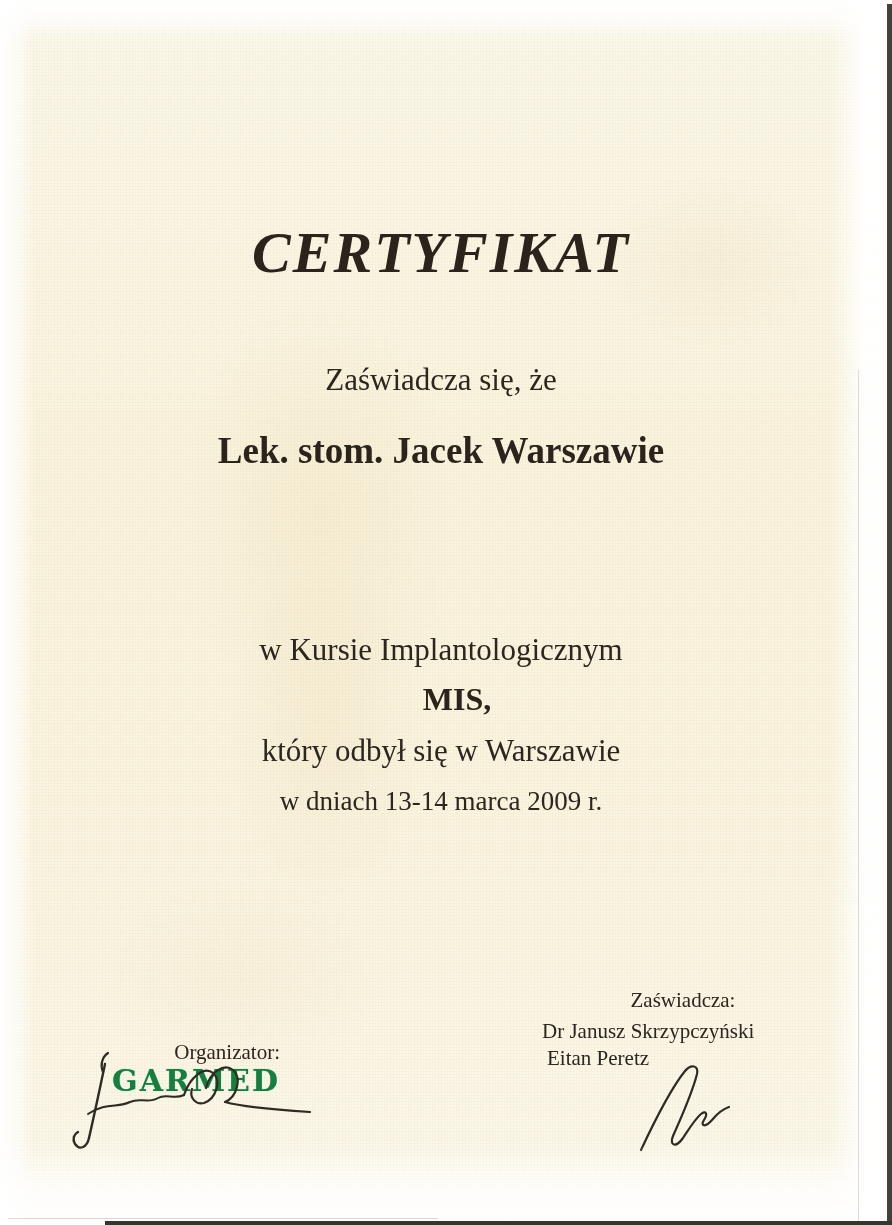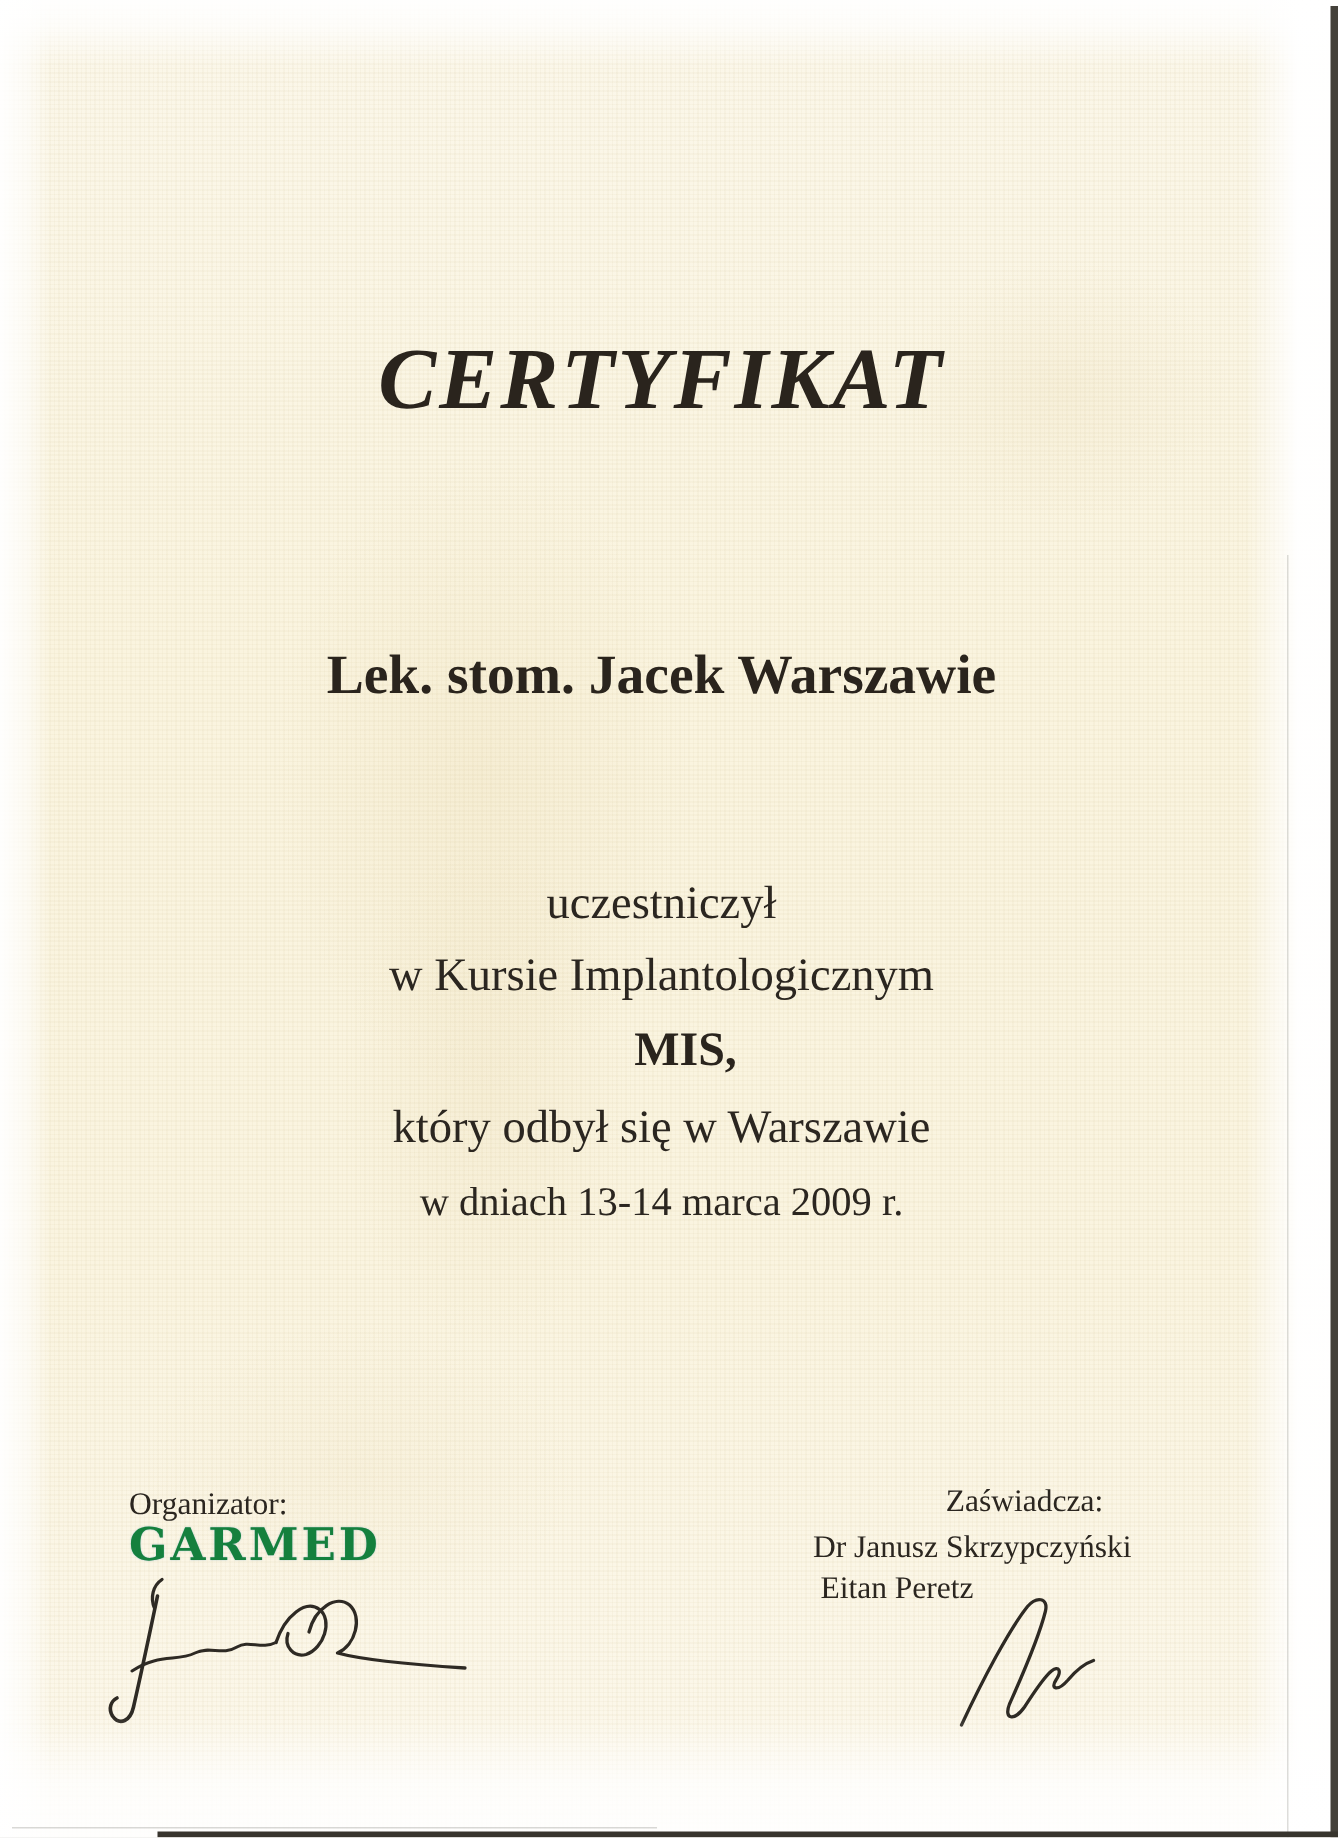--- a/index.html
+++ b/index.html
@@ -44,21 +44,21 @@
   .line{position:absolute;left:0;right:10px;text-align:center;white-space:nowrap;}
   .title{top:218px;font-size:58px;line-height:70px;font-weight:bold;font-style:italic;letter-spacing:2px;color:#2a241d;}
   .intro{top:360px;font-size:31px;line-height:40px;}
   .recipient{top:428px;font-size:37px;line-height:46px;font-weight:bold;color:#2a241d;}
   .participation{top:583px;font-size:31px;line-height:38px;}
   .course{top:631px;font-size:31px;line-height:38px;}
   .course-brand{top:679px;font-size:32px;line-height:40px;font-weight:bold;color:#2a241d;padding-left:32px;}
   .location{top:732px;font-size:31px;line-height:38px;}
   .date{top:784px;font-size:27px;line-height:34px;}
   
-  .org-block{position:absolute;left:86px;top:990px;width:194px;text-align:left;}
+  .org-block{position:absolute;left:86px;top:1040px;width:194px;text-align:right;}
   .org-label{font-size:21px;line-height:24px;}
   .org-name{
     margin-top:1px;font-family:"DejaVu Serif", serif;font-weight:bold;
     font-size:30px;line-height:32px;letter-spacing:2px;color:#15803d;
     text-shadow:0 0 1px rgba(70,146,184,0.55);
   }
   .lect-label{position:absolute;left:558px;top:988px;width:250px;text-align:center;font-size:21px;line-height:24px;}
   .lect-name-1{position:absolute;left:542px;top:1018px;font-size:21px;line-height:26px;text-align:left;}
   .lect-name-2{position:absolute;left:547px;top:1045px;font-size:21px;line-height:26px;text-align:left;}
   .sig{position:absolute;}
@@ -69,22 +69,22 @@
 <body>
 
 <div class="scan">
   <div class="paper"></div>
   <div class="stain s1"></div>
   <div class="stain s2"></div>
   <div class="stain s3"></div>
   <div class="stain s4"></div>
 
   <div class="line title">CERTYFIKAT</div>
+  <div class="line intro">Zaświadcza się, że</div>
   <div class="line recipient">Lek. stom. Jacek Warszawie</div>
-  <div class="line participation">uczestniczył</div>
   <div class="line course">w Kursie Implantologicznym</div>
   <div class="line course-brand">MIS,</div>
   <div class="line location">który odbył się w Warszawie</div>
   <div class="line date">w dniach 13-14 marca 2009 r.</div>
 
   <div class="org-block">
     <div class="org-label">Organizator:</div>
     <div class="org-name">GARMED</div>
   </div>
 

